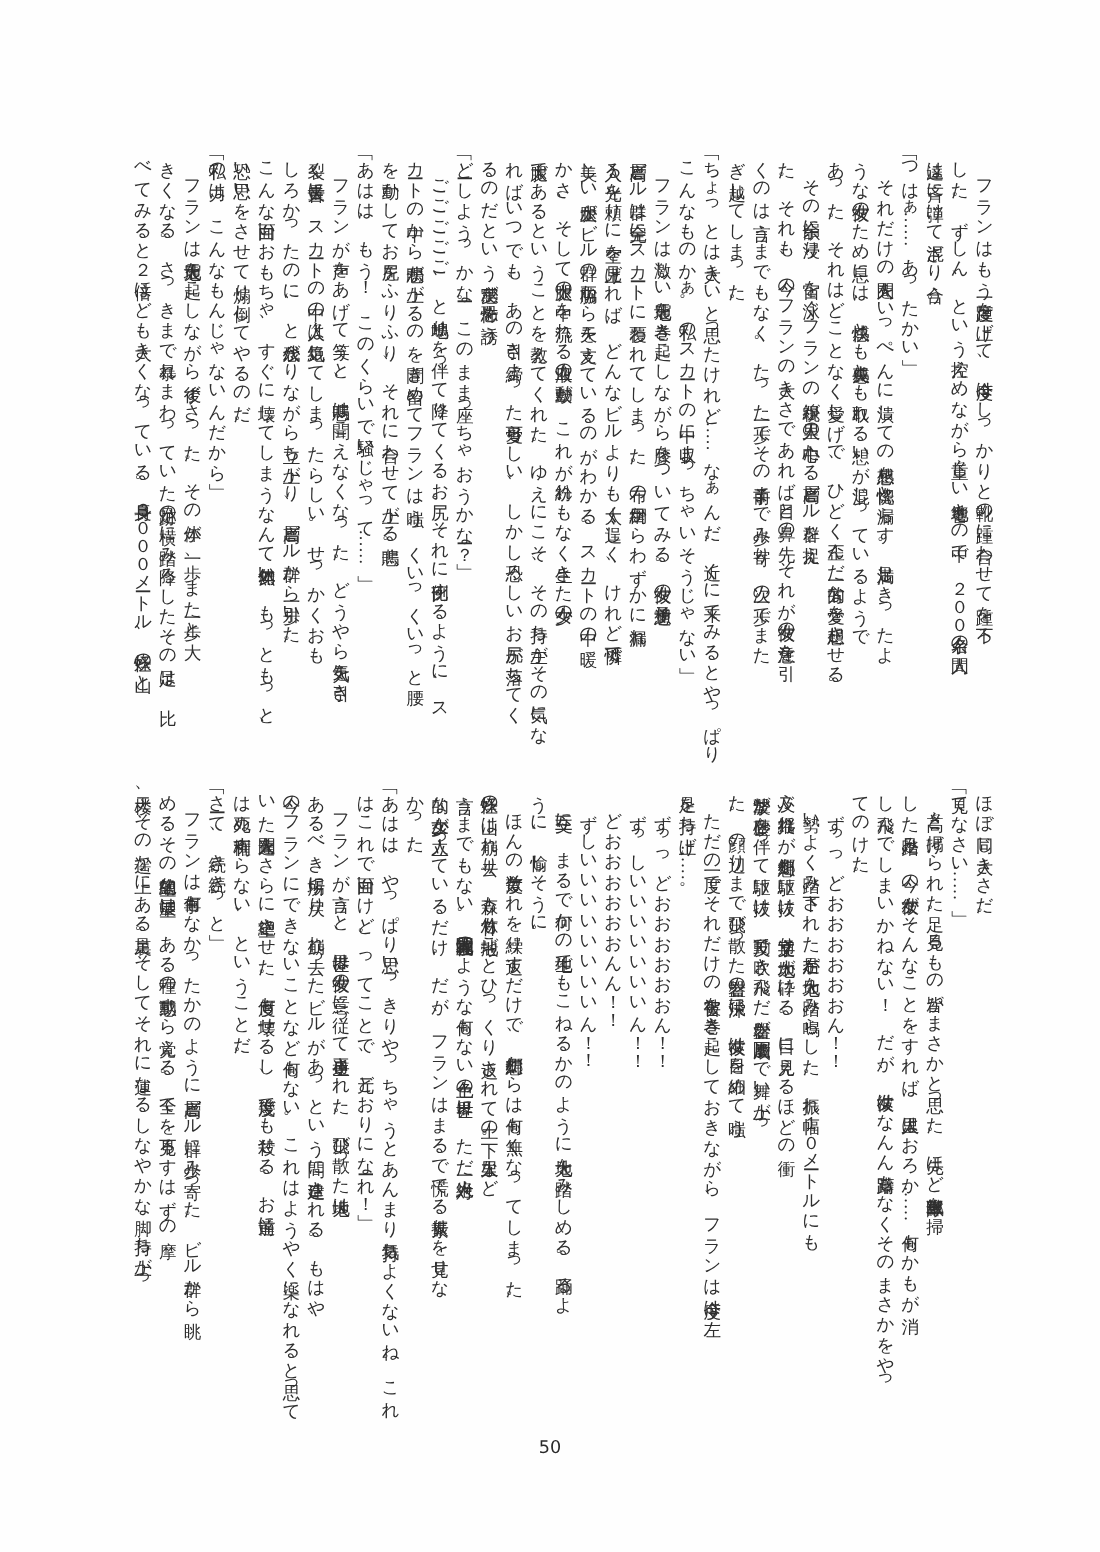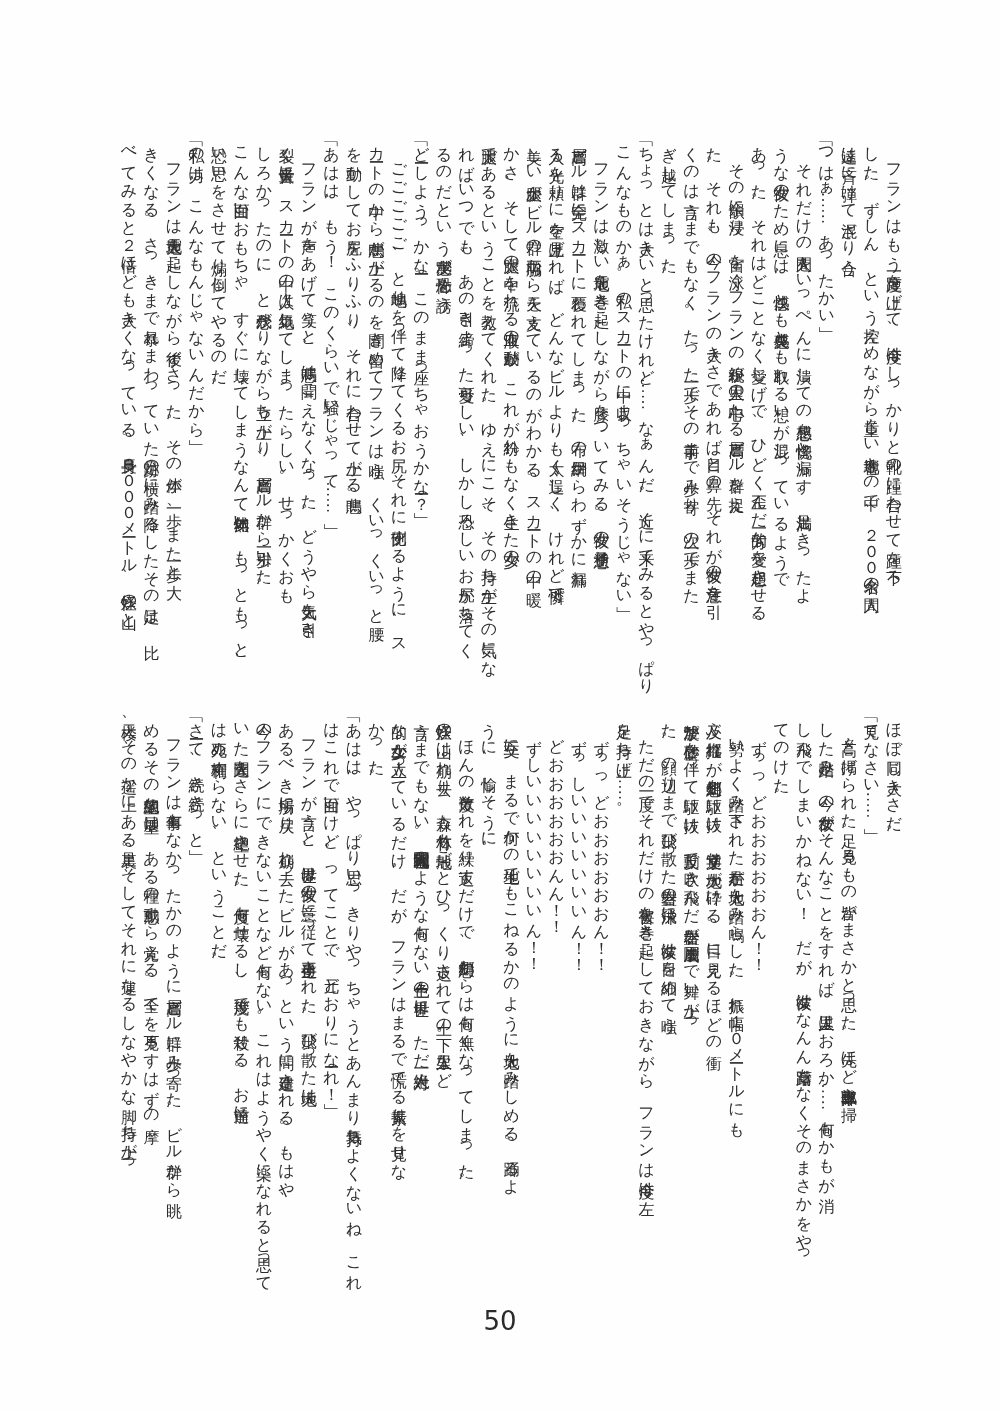--- a/index.html
+++ b/index.html
@@ -33,21 +33,21 @@
     letter-spacing: 0.2px;
     white-space: nowrap;
   }
   .page-number {
     position: absolute;
     top: 1306px;
     left: 0;
     width: 100%;
     text-align: center;
     font-family: "DejaVu Sans", "Liberation Sans", sans-serif;
-    font-size: 26px;
+    font-size: 16px;
     color: #2a2a2a;
   }
 </style>
 </head>
 <body>
 
 <div class="page">
   <div class="vblock vblock-1">
       <p class="tcol">　フランはもう一度踵を上げて、今度はしっかりと靴の踵に合わせて踵を下ろ</p>
       <p class="tcol">した。ずしん、という控えめながら重々しい地響きの中で、２００余名の人間</p>

